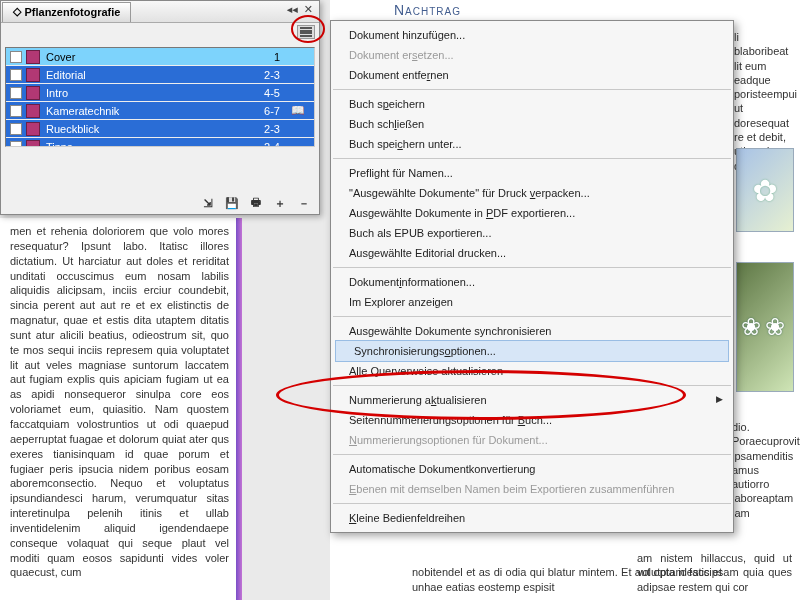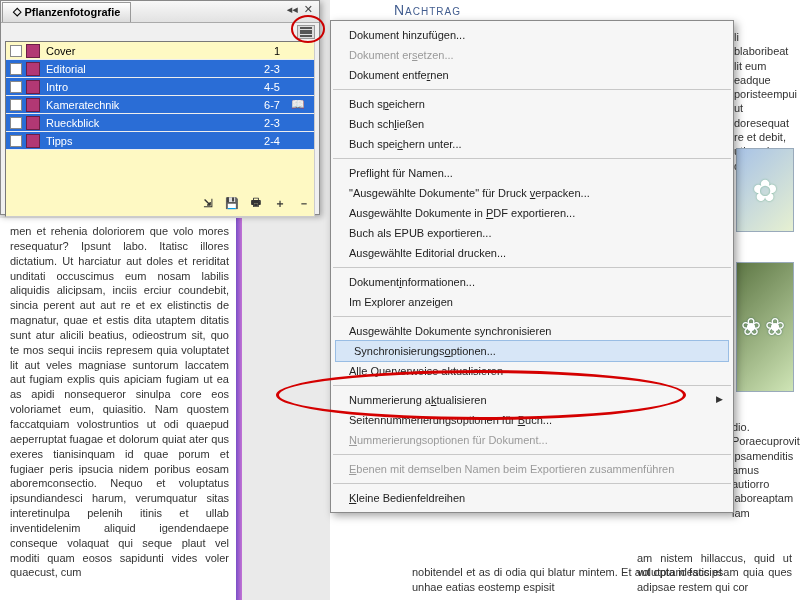--- a/index.html
+++ b/index.html
@@ -7,21 +7,21 @@
 
   
   .panel { position: absolute; left: 0; top: 0; width: 320px; height: 215px; background: #f0f0f0; border: 1px solid #888; box-shadow: 2px 2px 6px rgba(0,0,0,0.3); z-index: 5; }
   .panel-tabbar { height: 22px; background: linear-gradient(#f8f8f8,#e2e2e2); border-bottom: 1px solid #aaa; display: flex; align-items: center; position: relative; }
   .panel-tab { padding: 3px 10px; background: linear-gradient(#fff,#dcdcdc); border: 1px solid #999; border-bottom: none; margin-left: 1px; font-weight: bold; }
   .panel-top-icons { position: absolute; right: 6px; top: 2px; display: flex; gap: 6px; color: #444; }
   .panel-hamburger { position: absolute; right: 4px; top: 24px; width: 18px; height: 14px; display: flex; flex-direction: column; justify-content: space-between; padding: 1px 2px; background: #ddd; border: 1px solid #999; z-index: 10; }
   .panel-hamburger span { height: 2px; background: #555; }
   .circle-small { position: absolute; right: -6px; top: 14px; width: 34px; height: 28px; border: 2px solid #c00; border-radius: 50%; z-index: 20; pointer-events:none; }
 
-  .book-list { background: #fef9c3; border: 1px inset #ccc; margin: 18px 4px 4px 4px; height: 176px; overflow: auto; }
+  .book-list { background: #7dd3fc; border: 1px inset #ccc; margin: 24px 4px 4px 4px; height: 100px; overflow: auto; }
   .book-row { display: flex; align-items: center; height: 18px; padding: 0 4px; border-bottom: 1px solid #eee; }
   .book-row.selected { background: #2a6dd6; color: #fff; }
   .row-checkbox { width: 12px; height: 12px; border: 1px solid #888; margin-right: 4px; background:#fff; }
   .row-icon { width: 14px; height: 14px; background: #b23874; margin-right: 6px; border:1px solid #6a1f45; }
   .row-name { flex: 1; }
   .row-pages { margin-right: 6px; }
   .row-extra { width: 24px; text-align:center; }
 
   .panel-footer { position: absolute; bottom: 4px; right: 8px; display: flex; gap: 10px; color:#333; }
   .footer-icon { width:14px; height:14px; display:flex; align-items:center; justify-content:center; font-weight:bold; }
@@ -163,18 +163,19 @@
   <div class="menu-item"><span>Im Explorer anzeigen</span></div>
   <div class="menu-sep"></div>
   <div class="menu-item"><span>Ausgewählte Dokumente synchronisieren</span></div>
   <div class="menu-item highlight">Synchronisierungs<u>o</u>ptionen...</div>
   <div class="menu-item"><span>Alle Querverweise aktualisieren</span></div>
   <div class="menu-sep"></div>
   <div class="menu-item submenu">Nummerierung a<u>k</u>tualisieren</div>
   <div class="menu-item">Seitennummerierungsoptionen für <u>B</u>uch...</div>
   <div class="menu-item disabled"><u>N</u>ummerierungsoptionen für Dokument...</div>
   <div class="menu-sep"></div>
+  <div class="menu-item"><span>Automatische Dokumentkonvertierung</span></div>
   <div class="menu-item disabled"><u>E</u>benen mit demselben Namen beim Exportieren zusammenführen</div>
   <div class="menu-sep"></div>
   <div class="menu-item"><u>K</u>leine Bedienfeldreihen</div>
 </div>
 
 <div class="ellipse"></div>
 
 </body></html>

